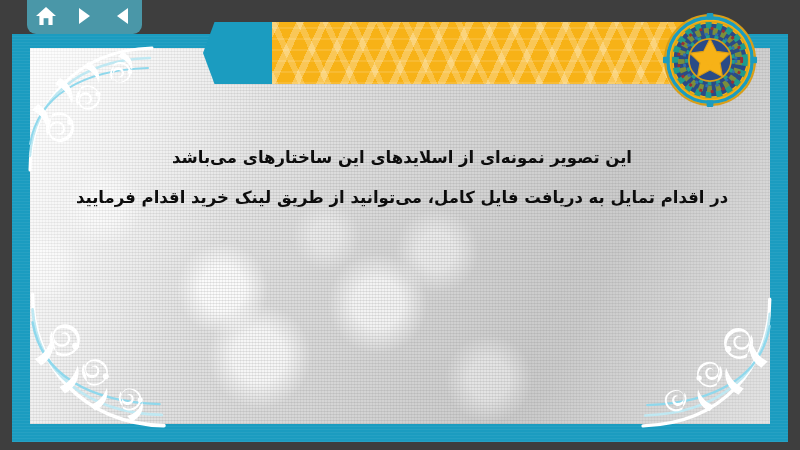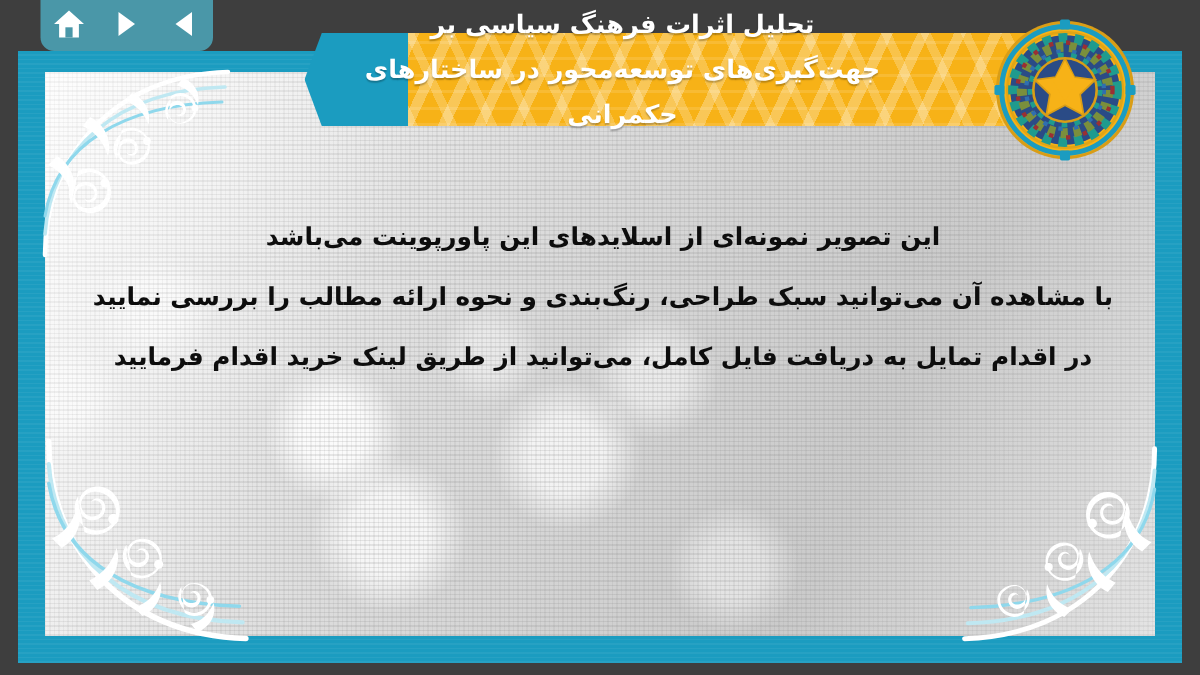--- a/index.html
+++ b/index.html
@@ -166,38 +166,32 @@
         <path d="M86 36 c-5-8 1-17 9-16 7 1 10 8 7 13 -3 4-9 7-13 3 -3-2-3-7 0-9 3-2 7-1 7 2 0 3-4 5-5 2 1 4 7 3 7-2 0-5-6-8-10-4 -4 3-2 11 3 13 7 2 14-3 14-9 0-9-10-14-17-9z"></path>
         <circle cx="44" cy="78" r="3"></circle>
         <circle cx="72" cy="50" r="2.6"></circle>
         <path d="M12 60 c10 6 14 18 10 28 -2-10-7-18-16-22z"></path>
         <path d="M34 34 c10 5 15 16 12 26 -3-9-8-16-17-20z"></path>
         <path d="M62 18 c9 4 13 13 11 21 -3-8-8-13-16-16z"></path>
       </g>
     </svg>
 
     <div class="body-text">
-      <p>این تصویر نمونه‌ای از اسلایدهای این پاورپوینت می‌باشد</p>
-      <p>با مشاهده آن می‌توانید سبک طراحی، رنگ‌بندی و نحوه ارائه مطالب را بررسی نمایید</p>
+      <p>این تصویر نمونه‌ای از اسلایدهای این ساختارهای می‌باشد</p>
       <p>در اقدام تمایل به دریافت فایل کامل، می‌توانید از طریق لینک خرید اقدام فرمایید</p>
     </div>
   </div>
 
   <div class="header">
     <div class="hdr-dark"></div>
     <div class="teal-arrow"></div>
     <div class="orange-band">
       <div class="chev"></div>
     </div>
 
-    <div class="title">
-      <span>تحلیل اثرات فرهنگ سیاسی بر</span>
-      <span>جهت‌گیری‌های توسعه‌محور در ساختارهای</span>
-      <span>حکمرانی</span>
-    </div>
 
     <svg class="medallion" viewBox="0 0 100 100">
       <circle cx="50" cy="50" r="48" fill="#d99d16"></circle>
       <circle cx="50" cy="50" r="46" fill="#f7b217"></circle>
       <circle cx="50" cy="50" r="44" fill="none" stroke="#1b9cc0" stroke-width="3.5"></circle>
       <circle cx="50" cy="50" r="40" fill="none" stroke="#e0a516" stroke-width="2"></circle>
       <circle cx="50" cy="50" r="38" fill="#2a4b86"></circle>
       <g>
         <circle cx="50" cy="50" r="36" fill="none" stroke="#1f9b8e" stroke-width="7" stroke-dasharray="6 5"></circle>
         <circle cx="50" cy="50" r="30" fill="none" stroke="#7a8f3c" stroke-width="7" stroke-dasharray="5 4"></circle>

